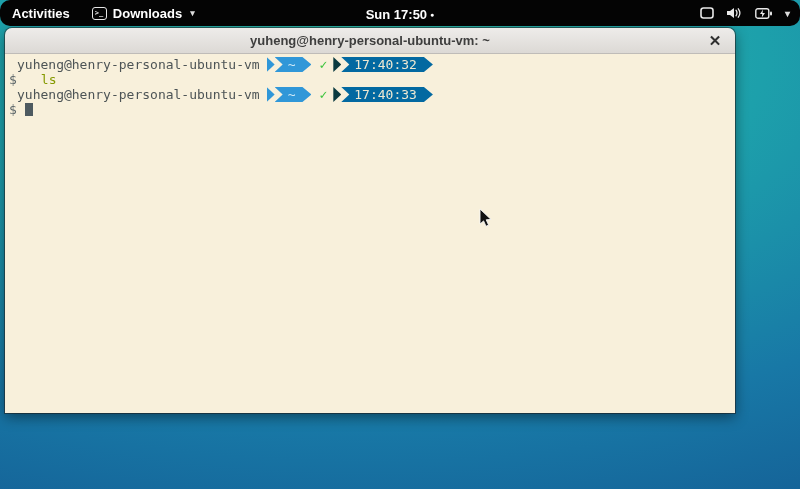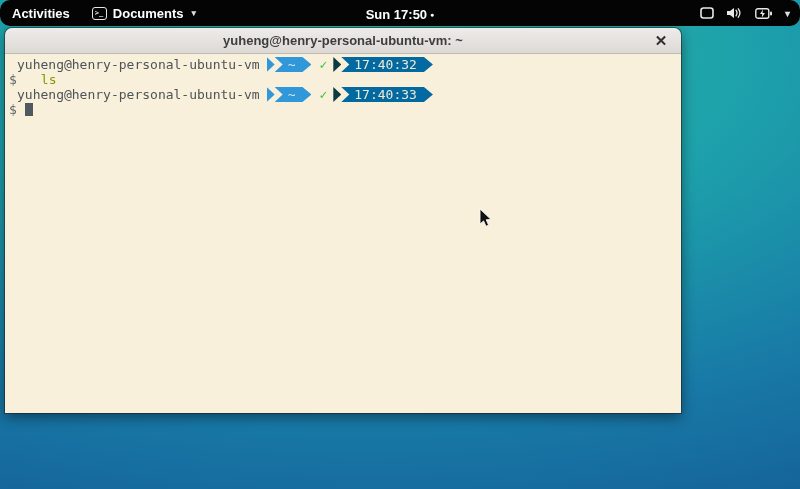--- a/index.html
+++ b/index.html
@@ -28,21 +28,21 @@
     position:absolute; left:0; right:0; top:0; height:28px;
     display:flex; align-items:center; justify-content:center; gap:3px; pointer-events:none;
   }
   .clock-dot { font-size:7px; position:relative; top:0px; }
   .sysicons { margin-left:auto; display:flex; align-items:center; gap:13px; padding:0 10px; height:100%; }
   .sysicons svg { display:block; }
   .chev { font-size:10px; color:#ddd; }
 
   
   .window {
-    position:absolute; left:5px; top:28px; width:676px; height:385px;
+    position:absolute; left:5px; top:28px; width:730px; height:385px;
     border-radius:7px 7px 0 0;
     box-shadow:0 4px 14px rgba(0,0,0,0.45), 0 0 0 1px rgba(40,40,40,0.55);
     display:flex; flex-direction:column; overflow:hidden; z-index:10;
   }
   .titlebar {
     height:26px; flex:0 0 26px;
     background:linear-gradient(#eeecea, #dcd9d5);
     border-bottom:1px solid #bfbcb8;
     display:flex; align-items:center; position:relative;
   }
@@ -91,21 +91,21 @@
 </style>
 </head>
 <body>
 
 <div class="screen">
 
   <div class="topbar">
     <div class="activities">Activities</div>
     <div class="appmenu">
       <span class="term-glyph-box">&gt;_</span>
-      <span>Documents</span>
+      <span>Downloads</span>
       <span class="dropdown">▾</span>
     </div>
     <div class="clock">
       <span>Sun 17:50</span>
       <span class="clock-dot">●</span>
     </div>
     <div class="sysicons">
       <svg width="14" height="12" viewBox="0 0 14 12">
         <rect x="1" y="1" width="12" height="10" rx="2.5" fill="none" stroke="#e8e8e8" stroke-width="1.6"></rect>
       </svg>

